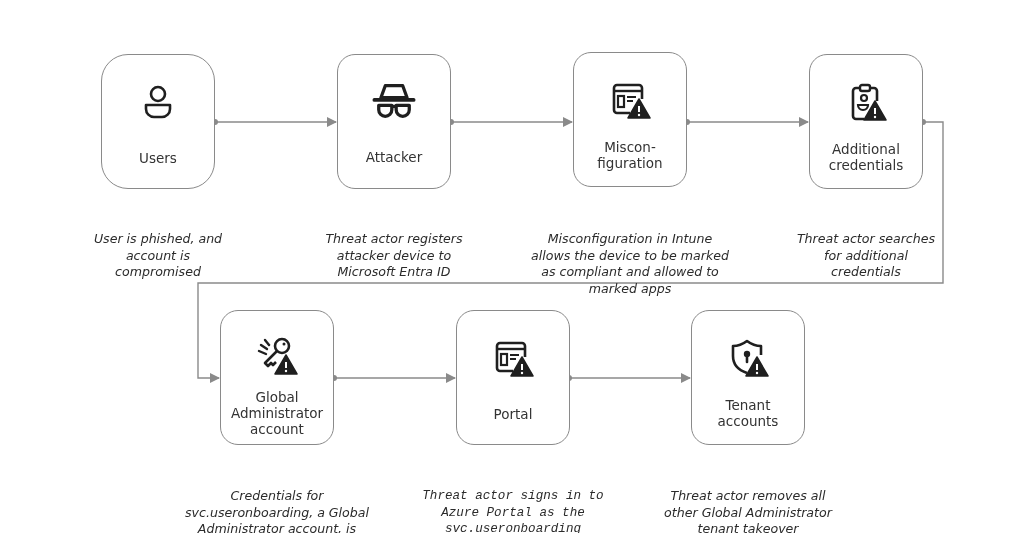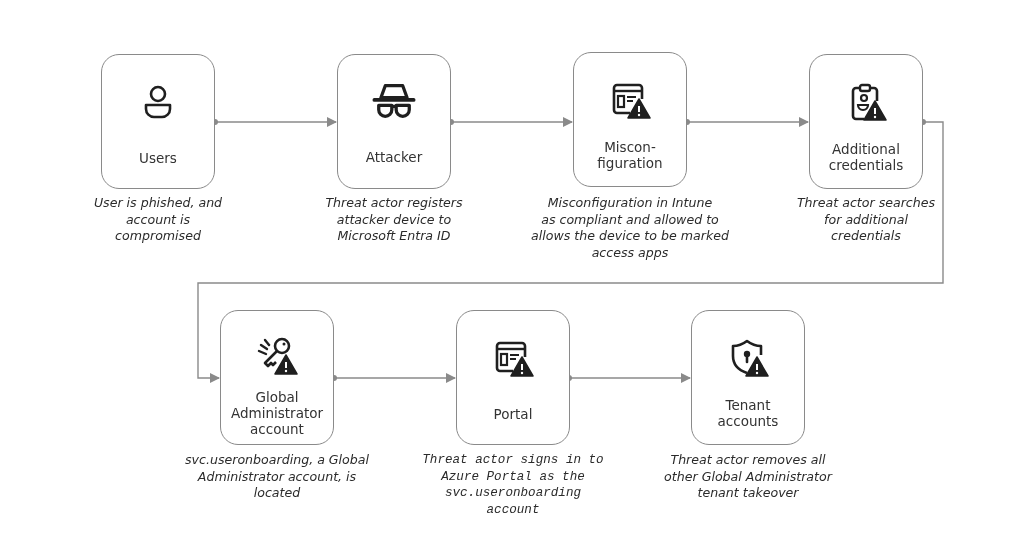--- a/index.html
+++ b/index.html
@@ -6,21 +6,21 @@
   body { width: 1024px; height: 533px; position: relative; overflow: hidden;
          font-family: "DejaVu Sans", sans-serif; color: #333333; }
   .connectors { position: absolute; left: 0; top: 0; width: 1024px; height: 533px; }
   .node { position: absolute; width: 114px; height: 135px; box-sizing: border-box;
           border: 1.3px solid #8a8a8a; border-radius: 18px; background: #ffffff;
           display: flex; flex-direction: column; align-items: center; }
   .node .icon { position: absolute; left: 50%; transform: translateX(-50%); top: 26px; width: 44px; height: 44px; }
   .node .label { position: absolute; left: 0; right: 0; text-align: center;
                  font-size: 13.5px; line-height: 16px; color: #333333; }
   .desc { position: absolute; width: 200px; text-align: center; font-style: italic;
-          font-size: 12.6px; line-height: 16.5px; color: #2b2b2b; }
+          font-size: 12.6px; line-height: 16.5px; color: #2b2b2b; margin-top: 36px; }
 </style>
 </head>
 <body>
 
 <svg class="connectors" viewBox="0 0 1024 533">
   <defs>
     <marker id="arrow" markerWidth="10" markerHeight="10" refX="9" refY="5" orient="auto" markerUnits="userSpaceOnUse">
       <path d="M0,0 L10,5 L0,10 Z" fill="#8a8a8a"></path>
     </marker>
   </defs>
@@ -43,21 +43,21 @@
   <g>
     <circle cx="334" cy="378" r="3" fill="#8a8a8a"></circle>
     <line x1="334" y1="378" x2="455" y2="378" stroke="#8a8a8a" stroke-width="1.4" marker-end="url(#arrow)"></line>
   </g>
   <g>
     <circle cx="569" cy="378" r="3" fill="#8a8a8a"></circle>
     <line x1="569" y1="378" x2="690" y2="378" stroke="#8a8a8a" stroke-width="1.4" marker-end="url(#arrow)"></line>
   </g>
 </svg>
 
-<div class="node" style="left:101px; top:54px;">
+<div class="node" style="left:101px; top:54px;border-radius:27px;">
   <svg class="icon" viewBox="0 0 44 44">
     <circle cx="22" cy="13" r="7" fill="none" stroke="#1f1f1f" stroke-width="2.6"></circle>
     <path d="M10,24 H34 V28 A8,8 0 0 1 26,36 H18 A8,8 0 0 1 10,28 Z" fill="none" stroke="#1f1f1f" stroke-width="2.6" stroke-linejoin="round"></path>
   </svg>
   <div class="label" style="top:95px;">
     <div>Users</div>
   </div>
 </div>
 <div class="desc" style="left:58px; top:195px;">
   <div>User is phished, and</div>
@@ -94,23 +94,23 @@
     <line x1="31" y1="27" x2="31" y2="33" stroke="#ffffff" stroke-width="2"></line>
     <circle cx="31" cy="36" r="1.2" fill="#ffffff"></circle>
   </svg>
   <div class="label" style="top:86px;">
     <div>Miscon-</div>
     <div>figuration</div>
   </div>
 </div>
 <div class="desc" style="left:515px; top:195px; width:230px;">
   <div>Misconfiguration in Intune</div>
+  <div>allows the device to be marked</div>
   <div>as compliant and allowed to</div>
-  <div>allows the device to be marked</div>
-  <div>access apps</div>
+  <div>marked apps</div>
 </div>
 
 <div class="node" style="left:809px; top:54px;">
   <svg class="icon" viewBox="0 0 44 44">
     <path d="M20,38 H12 A3,3 0 0 1 9,35 V10 A3,3 0 0 1 12,7 H30 A3,3 0 0 1 33,10 V20" fill="none" stroke="#1f1f1f" stroke-width="2.6"></path>
     <rect x="16" y="4" width="10" height="6" rx="2" fill="#ffffff" stroke="#1f1f1f" stroke-width="2.4"></rect>
     <circle cx="20" cy="17" r="3" fill="none" stroke="#1f1f1f" stroke-width="2.2"></circle>
     <path d="M14,24 H24 A5,5 0 0 1 19,29 A5,5 0 0 1 14,24 Z" fill="none" stroke="#1f1f1f" stroke-width="2.2"></path>
     <path d="M31,20 L42,39 H20 Z" fill="#1f1f1f" stroke="#1f1f1f" stroke-width="1.5" stroke-linejoin="round"></path>
     <line x1="31" y1="27" x2="31" y2="33" stroke="#ffffff" stroke-width="2"></line>
@@ -139,20 +139,21 @@
     <line x1="31" y1="27" x2="31" y2="33" stroke="#ffffff" stroke-width="2"></line>
     <circle cx="31" cy="36" r="1.2" fill="#ffffff"></circle>
   </svg>
   <div class="label" style="top:78px;">
     <div>Global</div>
     <div>Administrator</div>
     <div>account</div>
   </div>
 </div>
 <div class="desc" style="left:162px; top:452px; width:230px;">
+  <div>Credentials for</div>
   <div>svc.useronboarding, a Global</div>
   <div>Administrator account, is</div>
   <div>located</div>
 </div>
 
 <div class="node" style="left:456px; top:310px;">
   <svg class="icon" viewBox="0 0 44 44">
     <path d="M22,34 H9 A3,3 0 0 1 6,31 V9 A3,3 0 0 1 9,6 H31 A3,3 0 0 1 34,9 V20" fill="none" stroke="#1f1f1f" stroke-width="2.6"></path>
     <line x1="6" y1="12" x2="34" y2="12" stroke="#1f1f1f" stroke-width="2.4"></line>
     <rect x="10" y="17" width="6" height="11" fill="none" stroke="#1f1f1f" stroke-width="2.2"></rect>

